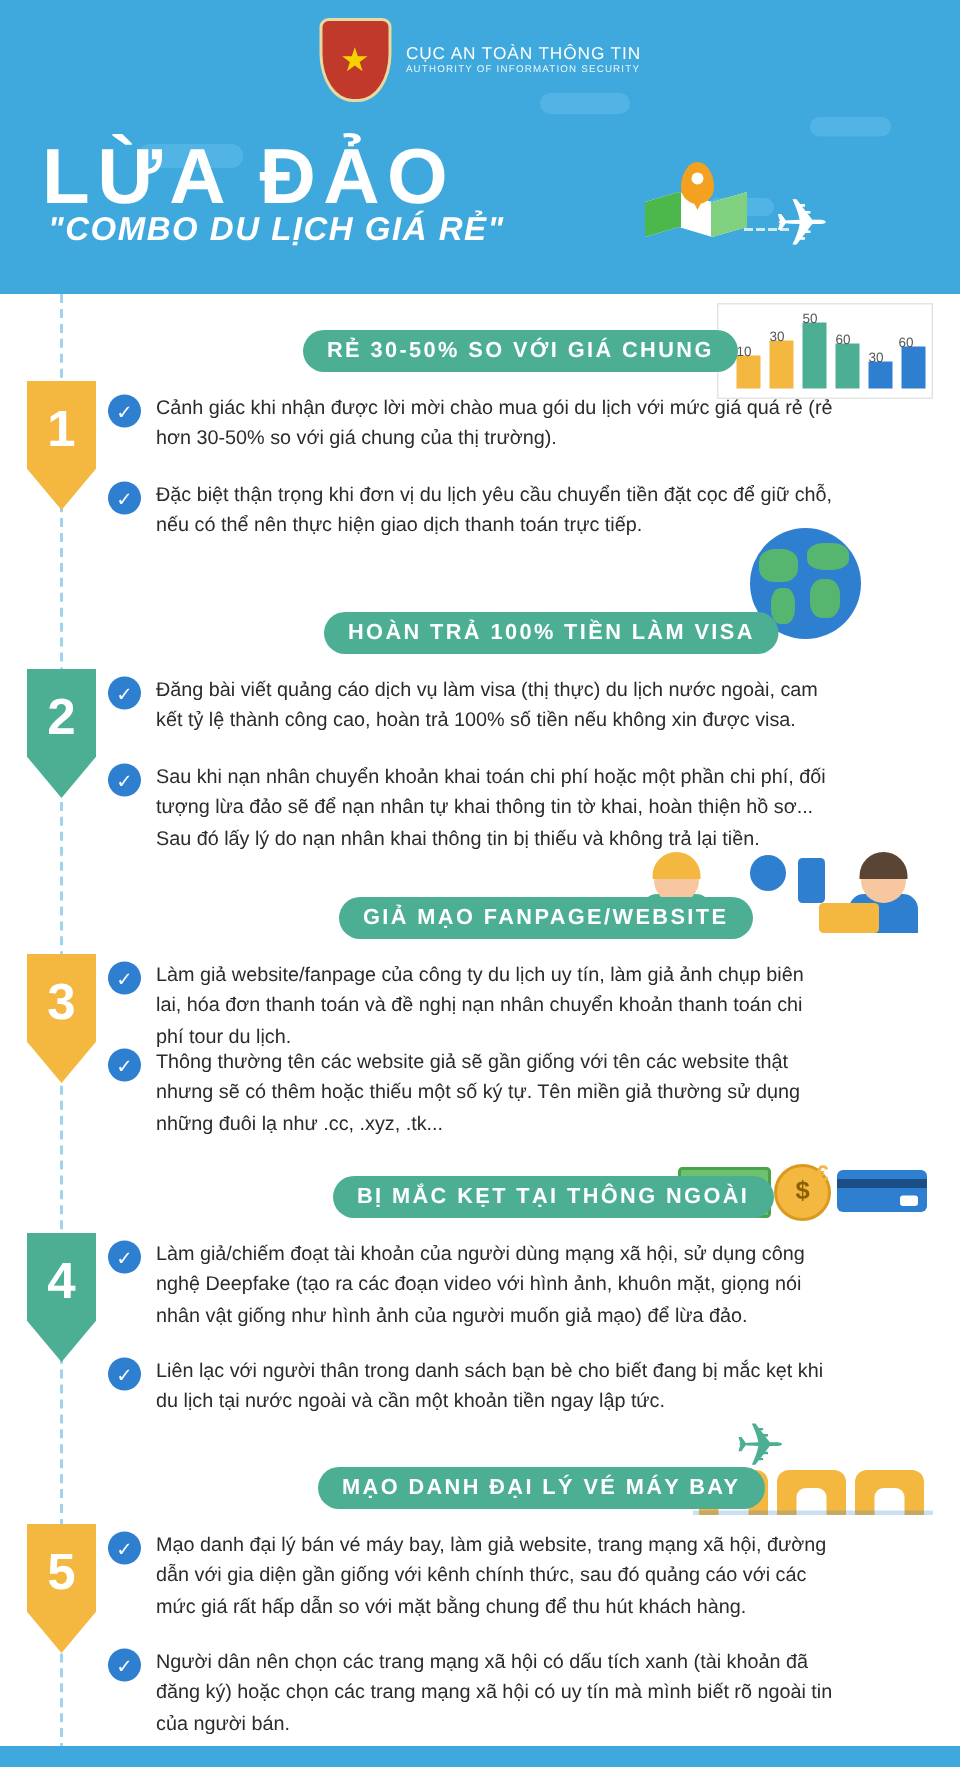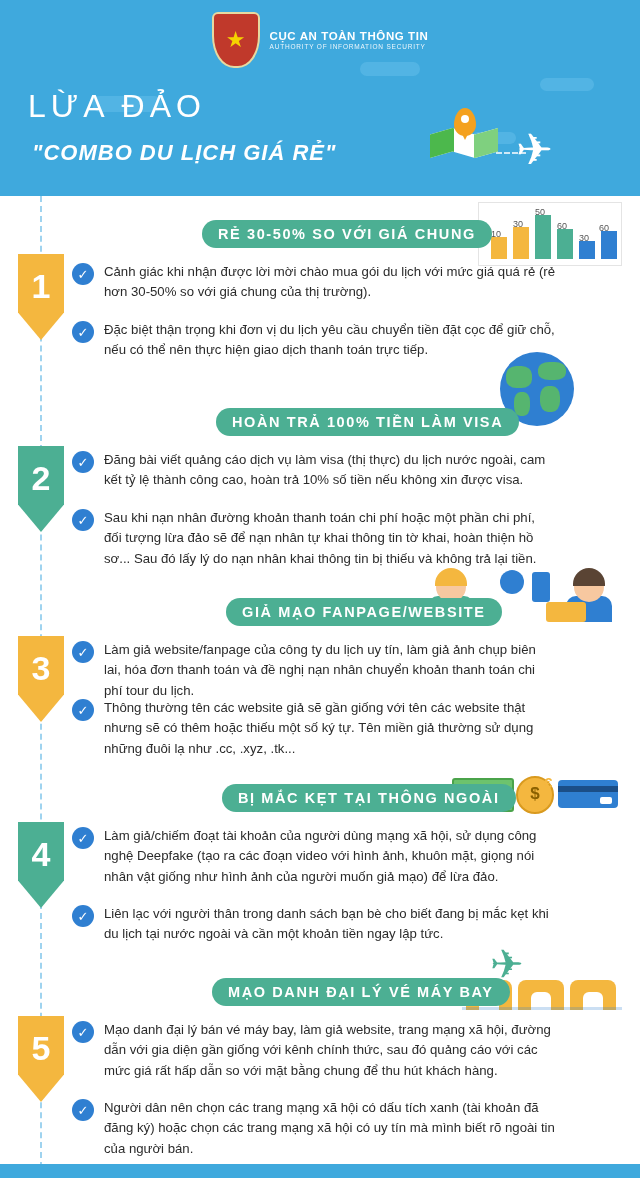--- a/index.html
+++ b/index.html
@@ -29,26 +29,26 @@
     display:flex;justify-content:center;align-items:center;gap:10px;
   }
   .shield{
     width:44px;height:52px;background:#c0392b;
     border-radius:6px 6px 22px 22px/6px 6px 32px 32px;
     border:2px solid #e7d9a0;
     display:flex;align-items:center;justify-content:center;
   }
   .star{color:#f5d300;font-size:22px;line-height:1;}
   .logo-text{color:#ffffff;line-height:1.25;}
-  .logo-title{font-size:11.5px;font-weight:bold;letter-spacing:.6px;}
+  .logo-title{font-size:11.5px;font-weight:normal;letter-spacing:.6px;}
   .logo-sub{font-size:6.5px;letter-spacing:.8px;opacity:.9;}
 
   .big-title{
     position:absolute;left:28px;top:88px;
-    color:#ffffff;font-size:32px;font-weight:normal;letter-spacing:5px;
+    color:#ffffff;font-size:52px;font-weight:bold;letter-spacing:5px;
   }
   .sub-title{
     position:absolute;left:32px;top:140px;
     color:#ffffff;font-size:22px;font-weight:bold;font-style:italic;letter-spacing:1px;
   }
 
   
   .map-graphic{position:absolute;left:430px;top:108px;width:70px;height:52px;}
   .map-graphic .sheet{
     position:absolute;left:0;top:20px;width:68px;height:30px;
@@ -253,25 +253,25 @@
     </section>
 
     <section class="block">
       <div class="num-badge" style="top:250px;">
         <div class="arrow" style="background:#4caf93;"></div>
         <div class="numtext">2</div>
       </div>
       <div class="chip" style="left:216px;top:212px;">HOÀN TRẢ 100% TIỀN LÀM VISA</div>
       <div class="bullet" style="left:72px;top:254px;">
         <span class="tick">✓</span>
-        <span class="btext">Đăng bài viết quảng cáo dịch vụ làm visa (thị thực) du lịch nước ngoài, cam kết tỷ lệ thành công cao, hoàn trả 10% số tiền nếu không xin được visa.</span>
+        <span class="btext">Đăng bài viết quảng cáo dịch vụ làm visa (thị thực) du lịch nước ngoài, cam kết tỷ lệ thành công cao, hoàn trả 100% số tiền nếu không xin được visa.</span>
       </div>
       <div class="bullet" style="left:72px;top:312px;">
         <span class="tick">✓</span>
-        <span class="btext">Sau khi nạn nhân đường khoản thanh toán chi phí hoặc một phần chi phí, đối tượng lừa đảo sẽ để nạn nhân tự khai thông tin tờ khai, hoàn thiện hồ sơ... Sau đó lấy lý do nạn nhân khai thông tin bị thiếu và không trả lại tiền.</span>
+        <span class="btext">Sau khi nạn nhân chuyển khoản khai toán chi phí hoặc một phần chi phí, đối tượng lừa đảo sẽ để nạn nhân tự khai thông tin tờ khai, hoàn thiện hồ sơ... Sau đó lấy lý do nạn nhân khai thông tin bị thiếu và không trả lại tiền.</span>
       </div>
     </section>
 
     <section class="block">
       <div class="num-badge" style="top:440px;">
         <div class="arrow" style="background:#f4b73f;"></div>
         <div class="numtext">3</div>
       </div>
       <div class="chip" style="left:226px;top:402px;">GIẢ MẠO FANPAGE/WEBSITE</div>
       <div class="bullet" style="left:72px;top:444px;">

